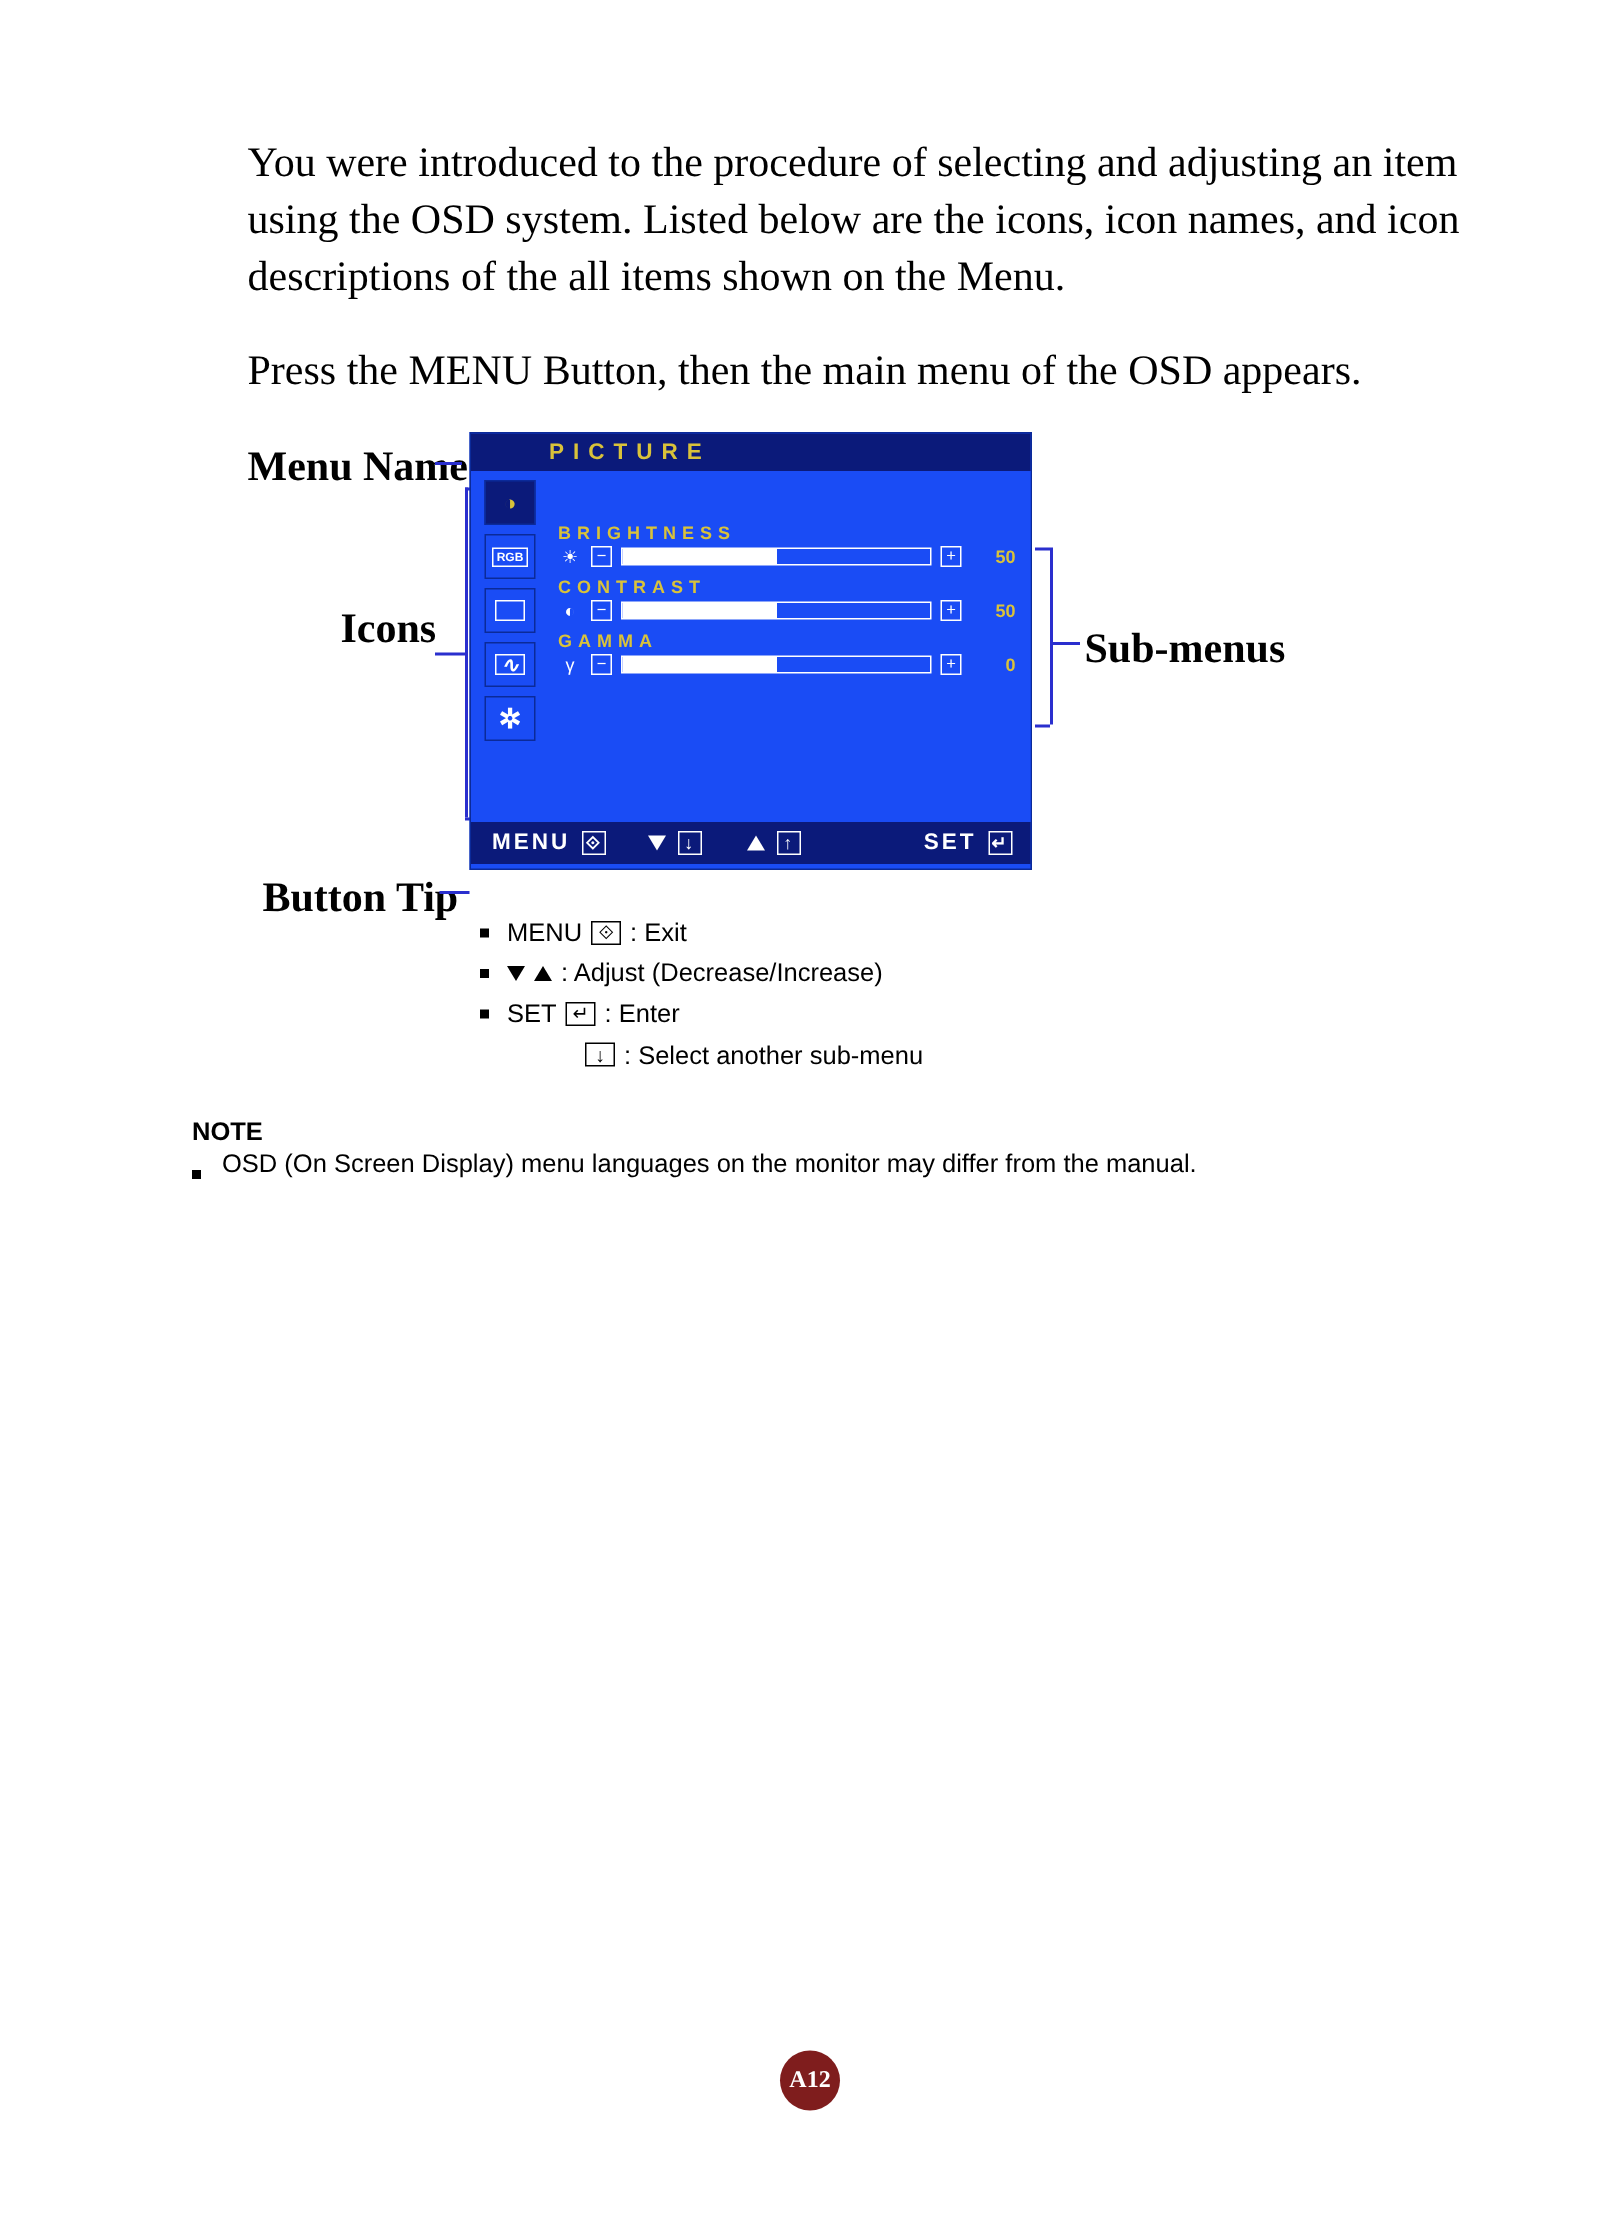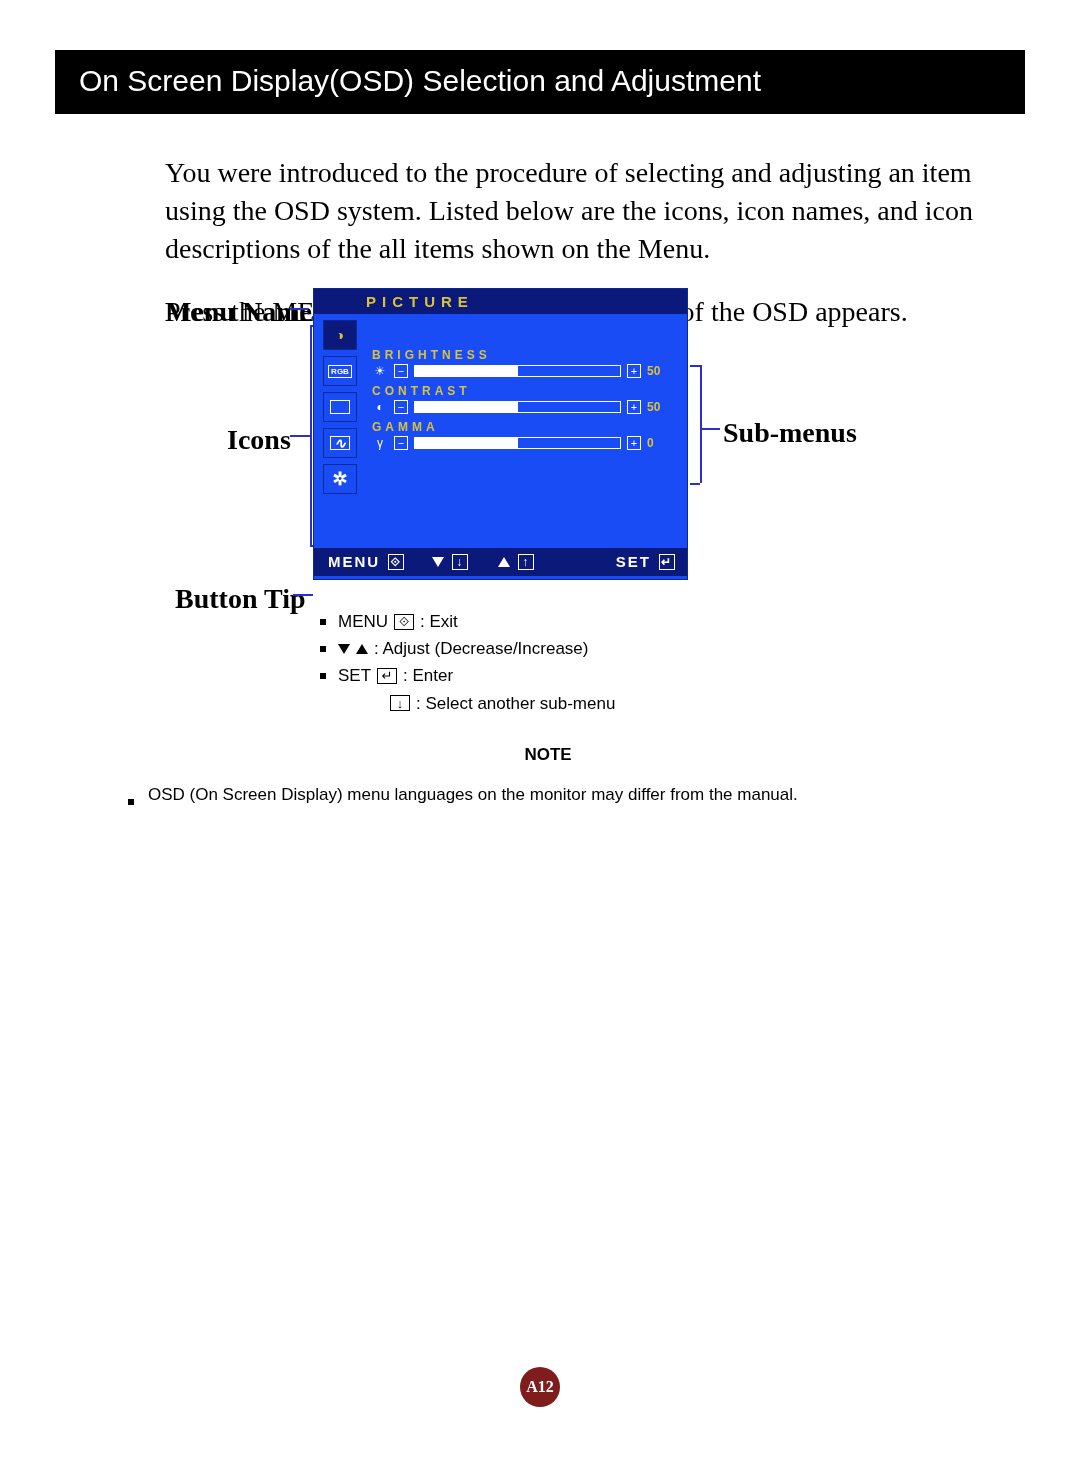--- a/index.html
+++ b/index.html
@@ -37,21 +37,21 @@
   }
   
   .callout {
     position: absolute;
     font-size: 28px;
     font-weight: bold;
     color: #000;
     white-space: nowrap;
   }
   .callout-menu-name { top: 296px; left: 165px; }
-  .callout-icons     { top: 424px; left: 227px; }
+  .callout-icons     { top: 404px; left: 227px; }
   .callout-button-tip{ top: 583px; left: 175px; }
   .callout-submenus  { top: 417px; left: 723px; }
 
   
   .bline { position: absolute; background: #2a2fce; }
   .l-menu-name { top: 308px; left: 290px; width: 18px; height: 2px; }
   .l-icons-h   { top: 435px; left: 290px; width: 20px; height: 2px; }
   .l-icons-v   { top: 325px; left: 310px; width: 2px; height: 220px; }
   .l-icons-t1  { top: 325px; left: 310px; width: 10px; height: 2px; }
   .l-icons-t2  { top: 545px; left: 310px; width: 10px; height: 2px; }
@@ -129,21 +129,21 @@
   .sicon { width: 16px; text-align: center; color: #fff; font-size: 12px; }
   .btn-box {
     border: 1px solid #fff; width: 14px; height: 14px;
     display: inline-flex; align-items: center; justify-content: center;
     font-size: 11px; color: #fff; line-height: 1;
   }
   .track {
     flex: 1; height: 12px; border: 1px solid #fff; position: relative; background: #1a4cf5;
   }
   .track .fill { position: absolute; left: 0; top: 0; bottom: 0; background: #fff; }
-  .val { width: 30px; text-align: left; font-weight: bold; color: #d9c23a; }
+  .val { width: 30px; text-align: right; font-weight: bold; color: #d9c23a; }
 
   .osd-footer {
     background: #0b1a7a;
     color: #ffffff;
     font-size: 15px;
     font-weight: bold;
     display: flex;
     align-items: center;
     gap: 8px;
     padding: 5px 12px 6px 14px;
@@ -182,43 +182,40 @@
   
   .note {
     position: absolute;
     top: 745px;
     left: 128px;
     width: 840px;
     font-family: Arial, Helvetica, sans-serif;
     font-size: 17px;
     color: #000;
   }
-  .note .heading { font-weight: bold; margin-bottom: 20px; text-align: center; }
+  .note .heading { font-weight: bold; margin-bottom: 1px; }
   .note .row { display: flex; align-items: flex-end; gap: 8px; }
 
   
   .page-num {
     position: absolute;
     left: 50%; transform: translateX(-50%);
     bottom: 70px;
     width: 40px; height: 40px; border-radius: 50%;
     background: #7f1d1d; color: #fff;
     display: flex; align-items: center; justify-content: center;
     font-weight: bold; font-size: 16px;
     font-family: "Times New Roman", Times, serif;
   }
 </style>
 </head>
 <body>
 
 <div class="page">
 
-  <div class="title-bar">
-    <span>On Screen Display(OSD) Selection and Adjustment</span>
-  </div>
 
   <div class="intro">
     <p>You were introduced to the procedure of selecting and adjusting an item using the OSD system.  Listed below are the icons, icon names, and icon descriptions of the all items shown on the Menu.</p>
     <p>Press the MENU Button, then the main menu of the OSD appears.</p>
   </div>
 
   <div class="callout callout-menu-name">Menu Name</div>
   <div class="callout callout-icons">Icons</div>
   <div class="callout callout-button-tip">Button Tip</div>
   <div class="callout callout-submenus">Sub-menus</div>

